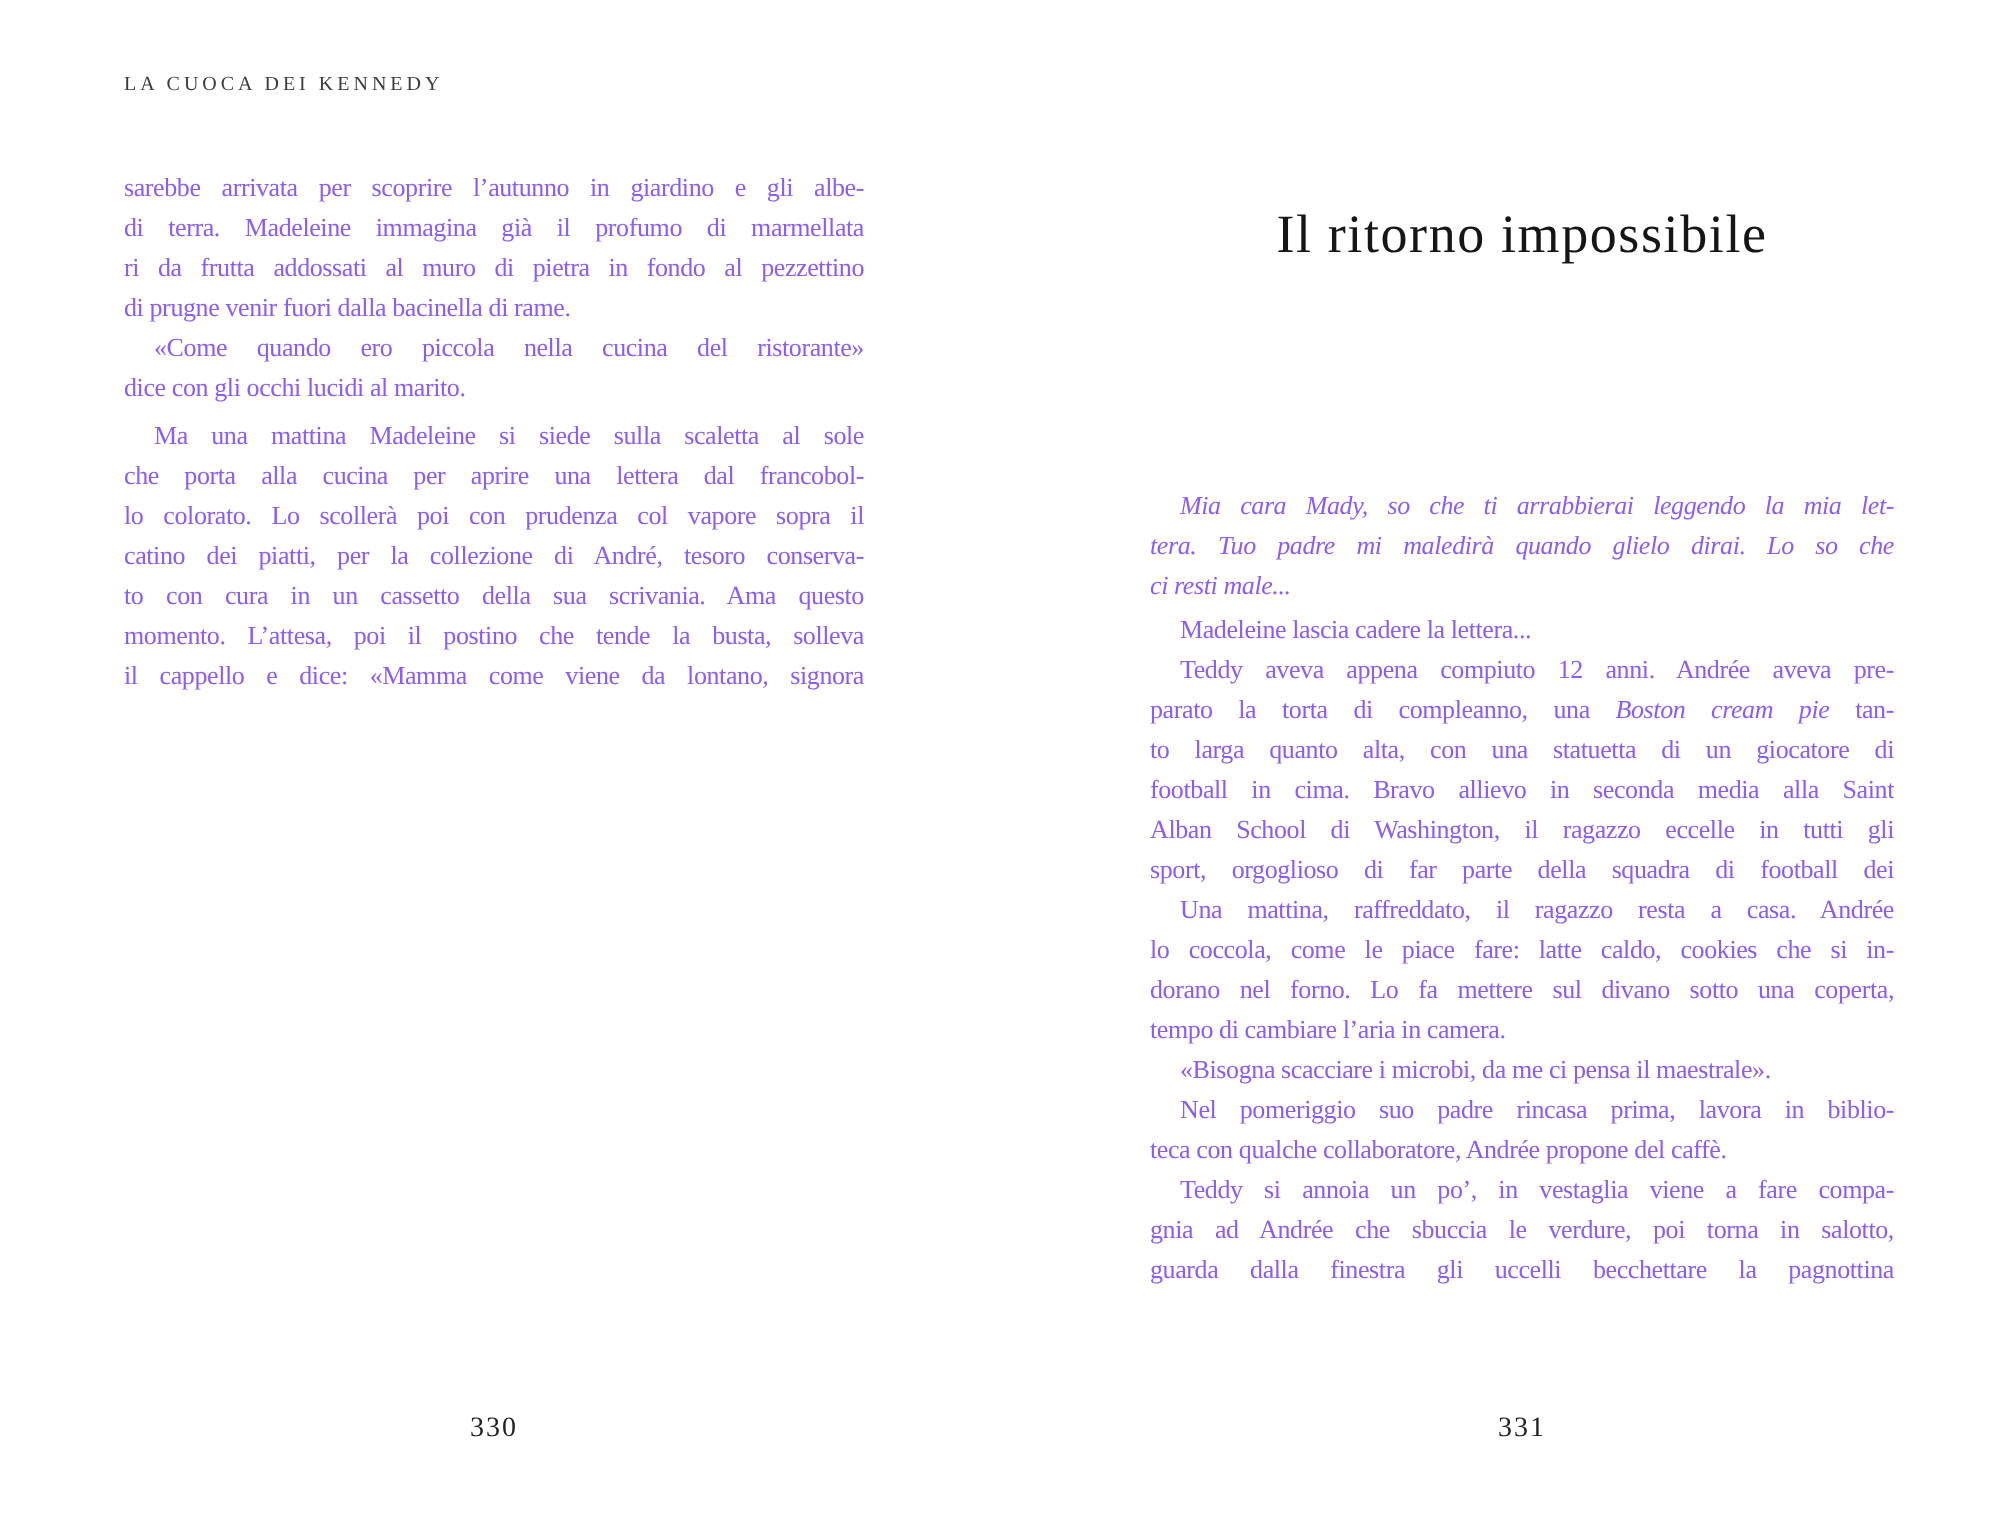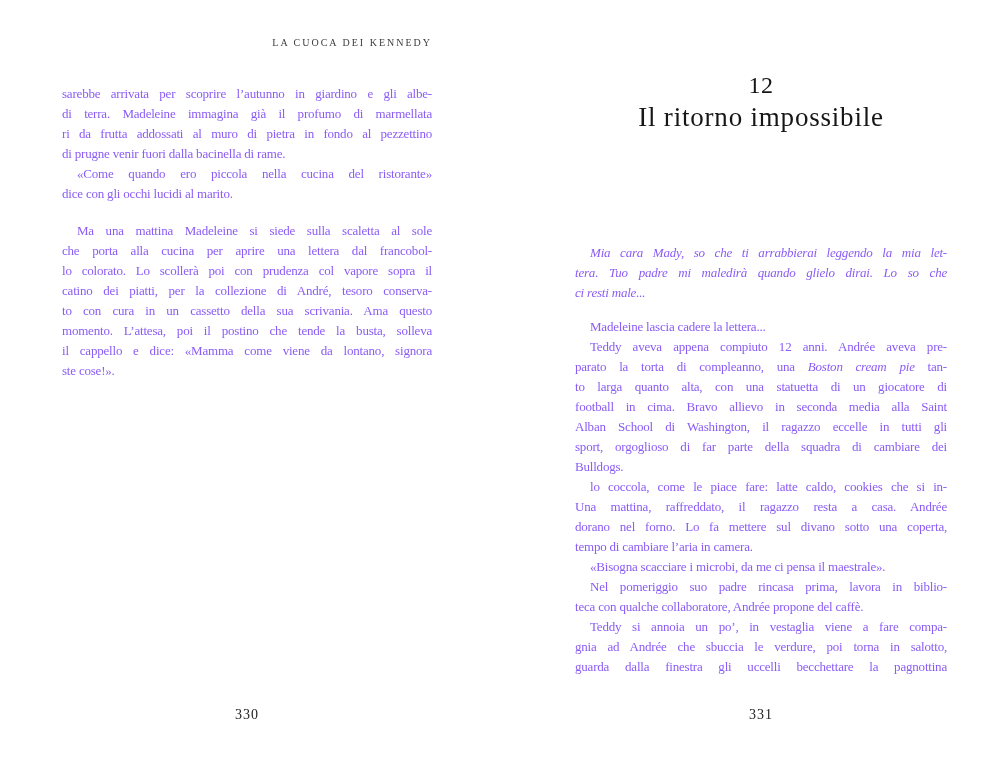--- a/index.html
+++ b/index.html
@@ -10,21 +10,21 @@
     position: relative;
     overflow: hidden;
   }
   .spread { position: absolute; inset: 0; }
   .page { position: absolute; top: 0; height: 768px; }
   .page.left  { left: 62px;  width: 370px; }
   .page.right { left: 575px; width: 372px; }
 
   .running-header {
     position: absolute; top: 37px; left: 0; right: 0;
-    text-align: right;
+    text-align: left;
     font-size: 10px; letter-spacing: 2px;
     color: #3c3c3c;
   }
 
   .chap-num {
     position: absolute; top: 72px; left: 0; right: 0;
     text-align: center;
     font-size: 24px; color: #161616; letter-spacing: 0.5px;
   }
   .chap-title {
@@ -36,22 +36,22 @@
   .body {
     position: absolute; left: 0; right: 0;
     font-size: 13px; line-height: 20px;
     letter-spacing: -0.2px;
     color: #8b5cf6;
   }
   .page.left  .body { top: 84px; }
   .page.right .body { top: 243px; }
 
   .para { margin: 0; }
-  .para.gap-small  { margin-top: 14px; }
-  .para.gap-medium { margin-top: 17px; }
+  .para.gap-small  { margin-top: 2px; }
+  .para.gap-medium { margin-top: 4px; }
   .para.gap-large  { }
   .para.italic { font-style: italic; }
   .para.indent .line:first-child { text-indent: 15px; }
 
   .line {
     height: 20px; overflow: hidden;
     text-align: justify;
     text-align-last: justify;
   }
   .line.end { text-align-last: left; }
@@ -83,50 +83,47 @@
           <div class="line end">dice con gli occhi lucidi al marito.</div>
         </div>
         <div class="para indent gap-medium">
           <div class="line">Ma una mattina Madeleine si siede sulla scaletta al sole</div>
           <div class="line">che porta alla cucina per aprire una lettera dal francobol-</div>
           <div class="line">lo colorato. Lo scollerà poi con prudenza col vapore sopra il</div>
           <div class="line">catino dei piatti, per la collezione di André, tesoro conserva-</div>
           <div class="line">to con cura in un cassetto della sua scrivania. Ama questo</div>
           <div class="line">momento. L’attesa, poi il postino che tende la busta, solleva</div>
           <div class="line">il cappello e dice: «Mamma come viene da lontano, signora</div>
-          <div class="line end">ste cose!».</div>
         </div>
       </div>
     <div class="pagenum">330</div>
   </div>
 
   <div class="page right">
-    <div class="chap-num">12</div>
     <div class="chap-title">Il ritorno impossibile</div>
     <div class="body">
         <div class="para italic indent">
           <div class="line">Mia cara Mady, so che ti arrabbierai leggendo la mia let-</div>
           <div class="line">tera. Tuo padre mi maledirà quando glielo dirai. Lo so che</div>
           <div class="line end">ci resti male...</div>
         </div>
         <div class="para indent gap-small">
           <div class="line end">Madeleine lascia cadere la lettera...</div>
         </div>
         <div class="para indent gap-large">
           <div class="line">Teddy aveva appena compiuto 12 anni. Andrée aveva pre-</div>
           <div class="line"><span>parato la torta di compleanno, una </span><span class="it">Boston cream pie</span><span> tan-</span></div>
           <div class="line">to larga quanto alta, con una statuetta di un giocatore di</div>
           <div class="line">football in cima. Bravo allievo in seconda media alla Saint</div>
           <div class="line">Alban School di Washington, il ragazzo eccelle in tutti gli</div>
-          <div class="line">sport, orgoglioso di far parte della squadra di cambiare dei</div>
-          <div class="line end">Bulldogs.</div>
+          <div class="line">sport, orgoglioso di far parte della squadra di football dei</div>
         </div>
         <div class="para indent">
+          <div class="line">Una mattina, raffreddato, il ragazzo resta a casa. Andrée</div>
           <div class="line">lo coccola, come le piace fare: latte caldo, cookies che si in-</div>
-          <div class="line">Una mattina, raffreddato, il ragazzo resta a casa. Andrée</div>
           <div class="line">dorano nel forno. Lo fa mettere sul divano sotto una coperta,</div>
           <div class="line end">tempo di cambiare l’aria in camera.</div>
         </div>
         <div class="para indent">
           <div class="line end">«Bisogna scacciare i microbi, da me ci pensa il maestrale».</div>
         </div>
         <div class="para indent">
           <div class="line">Nel pomeriggio suo padre rincasa prima, lavora in biblio-</div>
           <div class="line end">teca con qualche collaboratore, Andrée propone del caffè.</div>
         </div>

